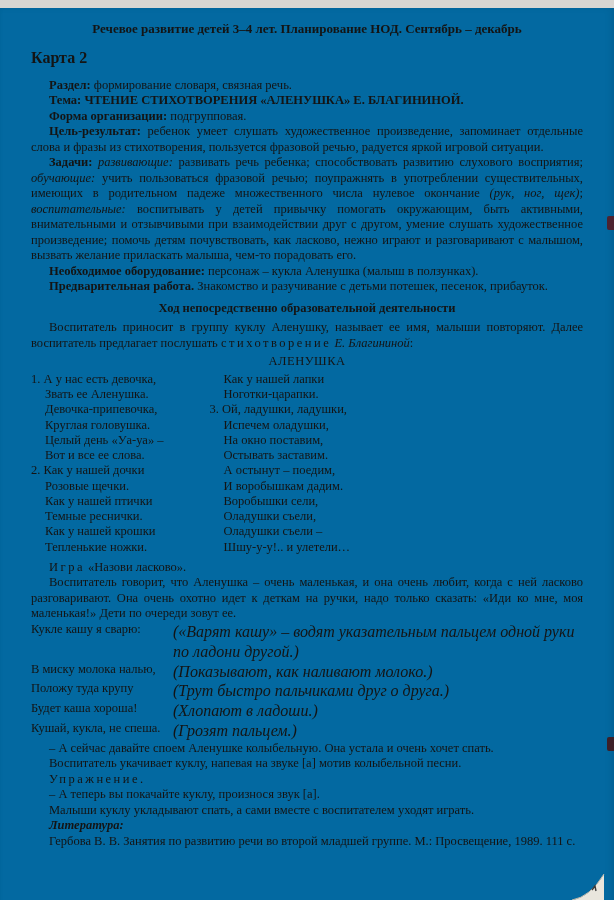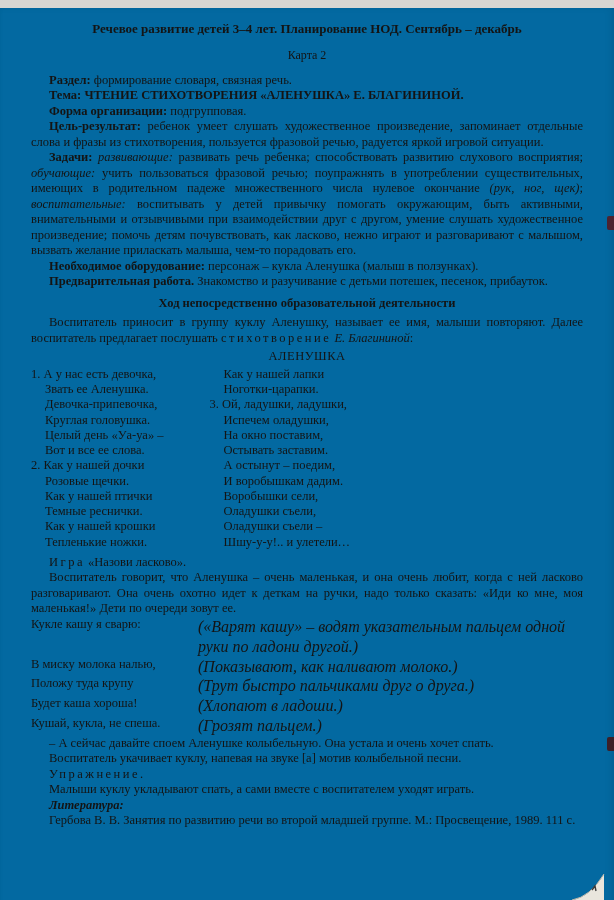--- a/index.html
+++ b/index.html
@@ -17,36 +17,36 @@
     box-shadow:inset -4px 0 6px rgba(0,0,0,0.05), inset 0 -3px 5px rgba(0,0,0,0.04);
     overflow:hidden;
   }
   .b{font-weight:700;}
   .i{font-style:italic;}
   .sp{letter-spacing:2.5px;}
   .title{
     text-align:center;font-weight:700;font-size:13px;margin:0 0 11px 0;
   }
   .card{
-    text-align:center;font-weight:400;font-size:12px;margin:0 0 10px 0;
+    font-weight:700;font-size:16px;margin:0 0 10px 0;
   }
   p.para{margin:0;text-indent:18px;text-align:justify;}
   .heading{
     text-align:center;font-weight:700;margin:6px 0 4px 0;
   }
   .poem-title{text-align:center;margin:3px 0 2px 0;letter-spacing:0.5px;}
   .poem{
     display:flex;justify-content:flex-start;gap:46px;margin:0 0 5px 0;
   }
   .poem-col{flex:none;}
   .pline{white-space:nowrap;line-height:1.22;}
   .pline.ind{padding-left:14px;}
   .game-line{margin-top:2px;}
   .fingerplay{margin:0;}
-  .frow{display:flex;line-height:1.24;gap:25px;}
+  .frow{display:flex;line-height:1.24;}
   .fl{flex:none;width:142px;}
   .fr{flex:1;font-style:italic;font-size:16px;}
   .lit-head{margin-top:3px;font-style:italic;}
   .bookmark{
     position:absolute;right:0;width:7px;background:#4c2330;border-radius:2px 0 0 2px;
   }
   .bookmark.top{top:208px;height:14px;}
   .bookmark.bottom{top:729px;height:14px;background:#3c2028;}
   .curl{position:absolute;right:4px;bottom:6px;width:40px;height:36px;}
 </style>
@@ -126,20 +126,21 @@
       </div>
       <div class="frow">
         <div class="fl">Кушай, кукла, не спеша.</div>
         <div class="fr">(Грозят пальцем.)</div>
       </div>
     </div>
 
   <p class="para">– А сейчас давайте споем Аленушке колыбельную. Она устала и очень хочет спать.</p>
   <p class="para">Воспитатель укачивает куклу, напевая на звуке [а] мотив колыбельной песни.</p>
   <p class="para"><span class="sp">Упражнение.</span></p>
+  <p class="para">– А теперь вы покачайте куклу, произнося звук [а].</p>
   <p class="para">Малыши куклу укладывают спать, а сами вместе с воспитателем уходят играть.</p>
 
   <p class="para b lit-head">Литература:</p>
   <p class="para">Гербова В. В. Занятия по развитию речи во второй младшей группе. М.: Просвещение, 1989. 111 с.</p>
 
   <div class="bookmark top"></div>
   <div class="bookmark bottom"></div>
 
   <div class="curl">
     <svg width="40" height="36" viewBox="0 0 40 36">

